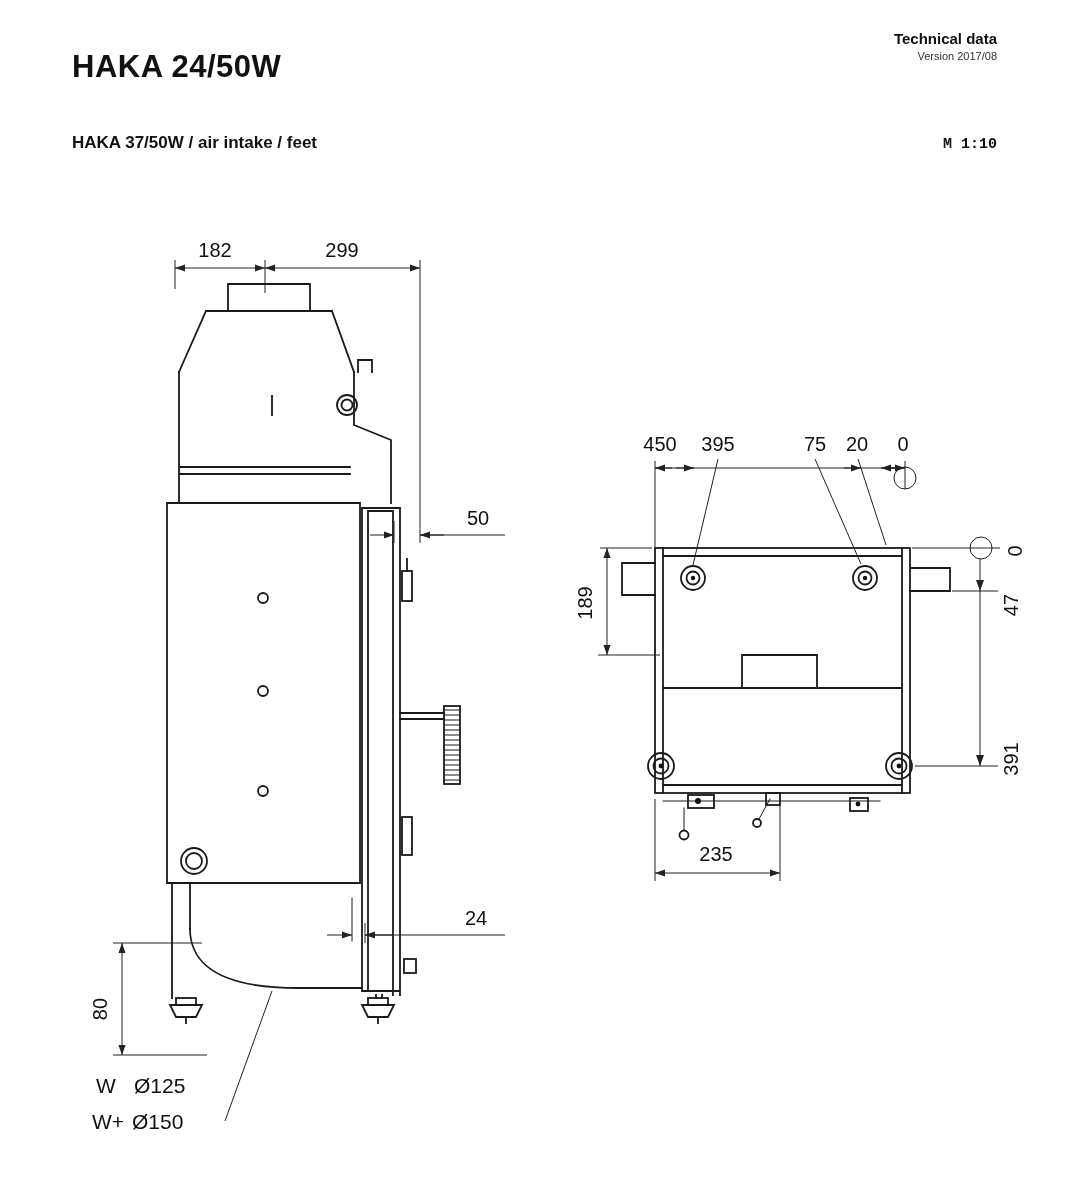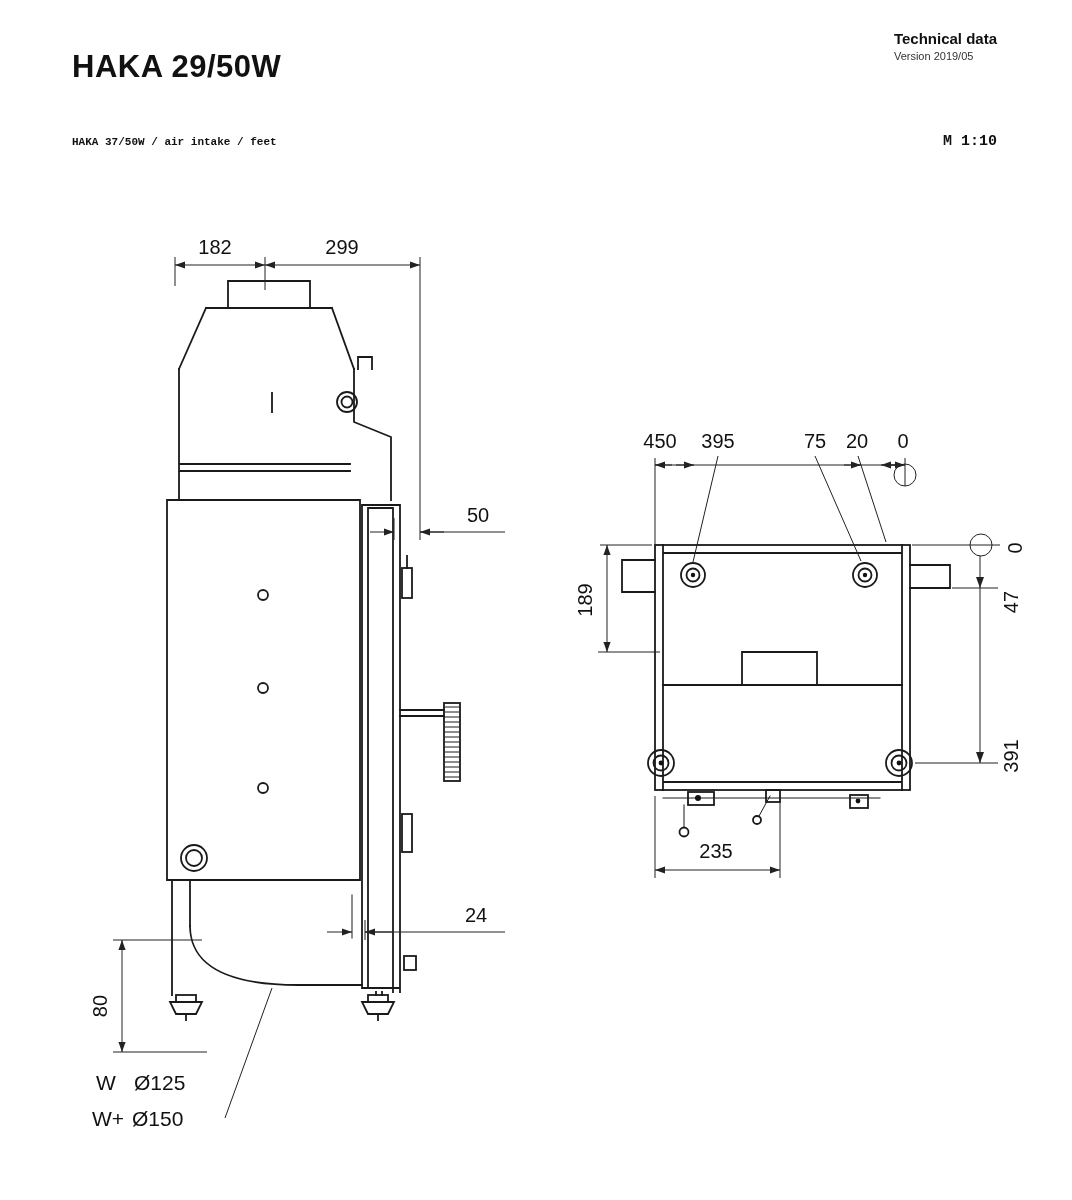--- a/index.html
+++ b/index.html
@@ -2,47 +2,47 @@
 <html><head>
 <meta charset="utf-8">
 <style>
   html,body{margin:0;padding:0;background:#ffffff;}
   body{width:1072px;height:1200px;overflow:hidden;
        font-family:"Liberation Sans",sans-serif;color:#111;}
   .page{width:1072px;height:1200px;position:relative;}
   header{display:flex;justify-content:space-between;align-items:flex-start;
          padding:30px 75px 0 72px;}
   .title{font-size:31px;font-weight:700;letter-spacing:.5px;line-height:1;}
-  .tech{}
+  .tech{text-align:right;}
   .tech-label{font-size:15px;font-weight:700;}
   .version{font-size:11px;color:#333;margin-top:3px;}
   .subrow{display:flex;justify-content:space-between;align-items:baseline;
           padding:30px 75px 0 72px;}
-  .subtitle{font-size:11px;font-weight:700;font-family:Liberation Mono, monospace;}
+  .subtitle{font-size:17px;font-weight:700;}
   .scale{font-size:15px;font-weight:700;font-family:Liberation Mono, monospace;}
   svg{display:block;margin-top:0;}
   .outline{stroke:#1a1a1a;stroke-width:1.8;fill:none;stroke-linejoin:miter;stroke-linecap:square;}
   .thin{stroke:#1a1a1a;stroke-width:1;fill:none;}
   .dim{stroke:#222;stroke-width:1;fill:none;}
   .dim text, text.dimtext{stroke:none;fill:#111;font-size:20px;text-anchor:middle;
       font-family:"Liberation Sans",sans-serif;}
   text.lbl{text-anchor:start;font-size:21px;}
   .dot{fill:#111;stroke:none;}
   .arrfill{fill:#222;stroke:none;}
 </style>
 </head>
 <body>
 
 <div class="page">
 
   <header>
-    <h1 class="title">HAKA 29/50W</h1>
+    <h1 class="title">HAKA 24/50W</h1>
     <div class="tech">
       <div class="tech-label">Technical data</div>
-      <div class="version">Version 2019/05</div>
+      <div class="version">Version 2017/08</div>
     </div>
   </header>
 
   <div class="subrow">
     <div class="subtitle">HAKA 37/50W / air intake / feet</div>
     <div class="scale">M 1:10</div>
   </div>
 
   <svg width="1072" height="1010" viewBox="0 0 1072 1010">
     <defs>

